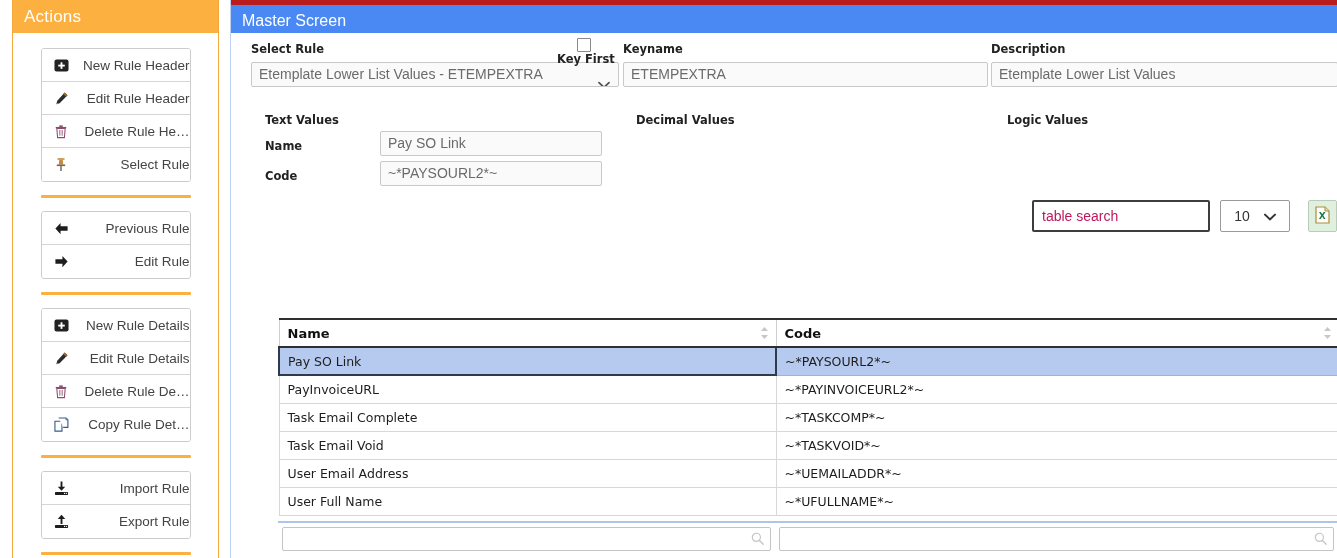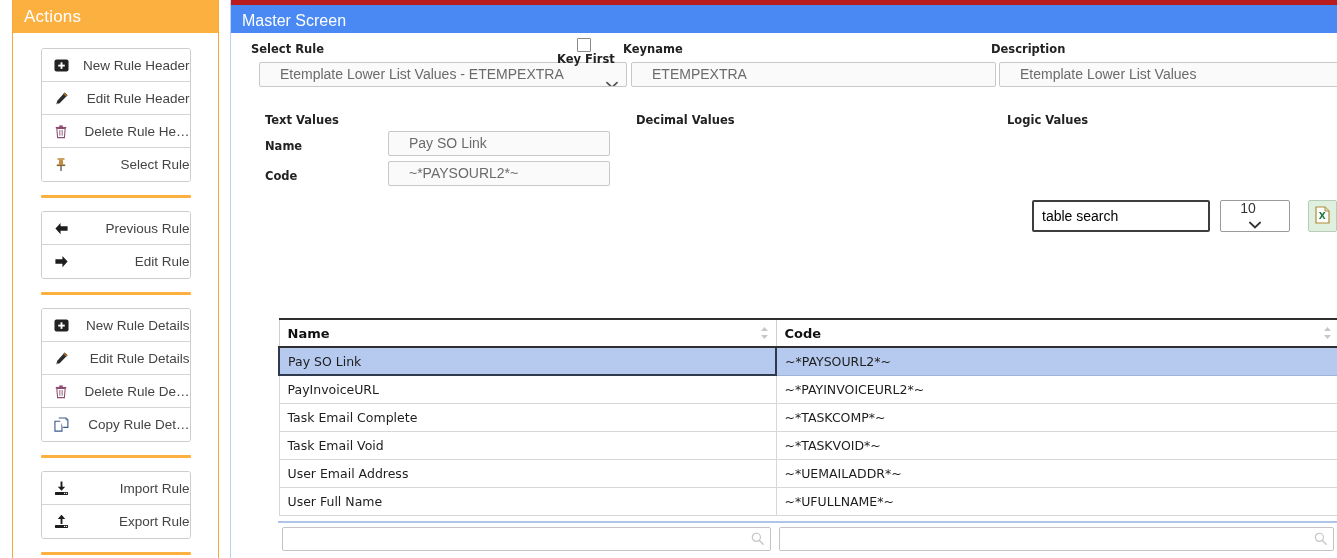--- a/index.html
+++ b/index.html
@@ -94,26 +94,25 @@
     white-space: nowrap;
   }
   .fld-input {
     position: absolute;
     height: 25px;
     background: #fafafa;
     border: 1px solid #c8c8c8;
     border-radius: 2px;
     color: #6b6b6b;
     font-size: 14px;
-    padding: 0 20px;
+    padding: 0 7px;
     line-height: 23px;
     font-family: "Liberation Sans", sans-serif;
     white-space: nowrap;
     overflow: hidden;
-    margin-left: 8px;
   }
   #select-rule-box {
     left: 20px; top: 29px; width: 368px;
     padding-right: 22px;
   }
   .sel-caret {
     position: absolute; right: 8px; top: 50%;
     margin-top: -2px; pointer-events: none;
   }
   #keyfirst-wrap {
@@ -159,34 +158,33 @@
   
   #table-controls {
     position: relative; height: 46px;
   }
   #table-search {
     position: absolute; right: 127px; top: 5px;
     width: 178px; height: 32px;
     border: 2px solid #3d3d3d;
     background: #ffffff;
     border-radius: 2px;
-    font-size: 14px; color: #000000;
+    font-size: 14px; color: #be185d;
     padding: 0 8px; line-height: 28px;
     font-family: "Liberation Sans", sans-serif;
   }
   #page-size {
     position: absolute; right: 47px; top: 5px;
     width: 70px; height: 32px;
     border: 1px solid #9a9a9a;
     background: #ffffff;
     border-radius: 2px;
     font-size: 14px; color: #333333;
     display: flex; align-items: center; justify-content: center;
     cursor: pointer;
-    flex-direction: column;
   }
   #page-size .ps-val { margin-right: 14px; }
   #export-btn {
     position: absolute; right: 0px; top: 5px;
     width: 29px; height: 32px;
     border: 1px solid #b9ccb9;
     background: #dff0df;
     border-radius: 2px;
     display: flex; align-items: center; justify-content: center;
     cursor: pointer;

